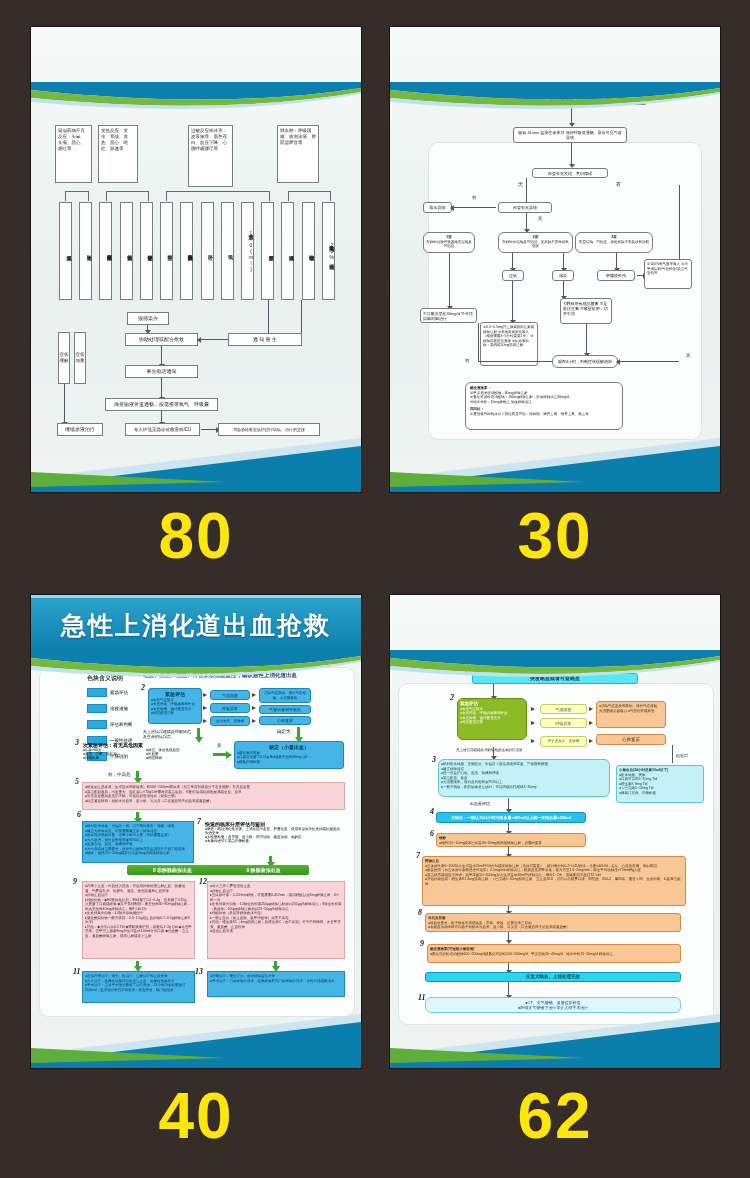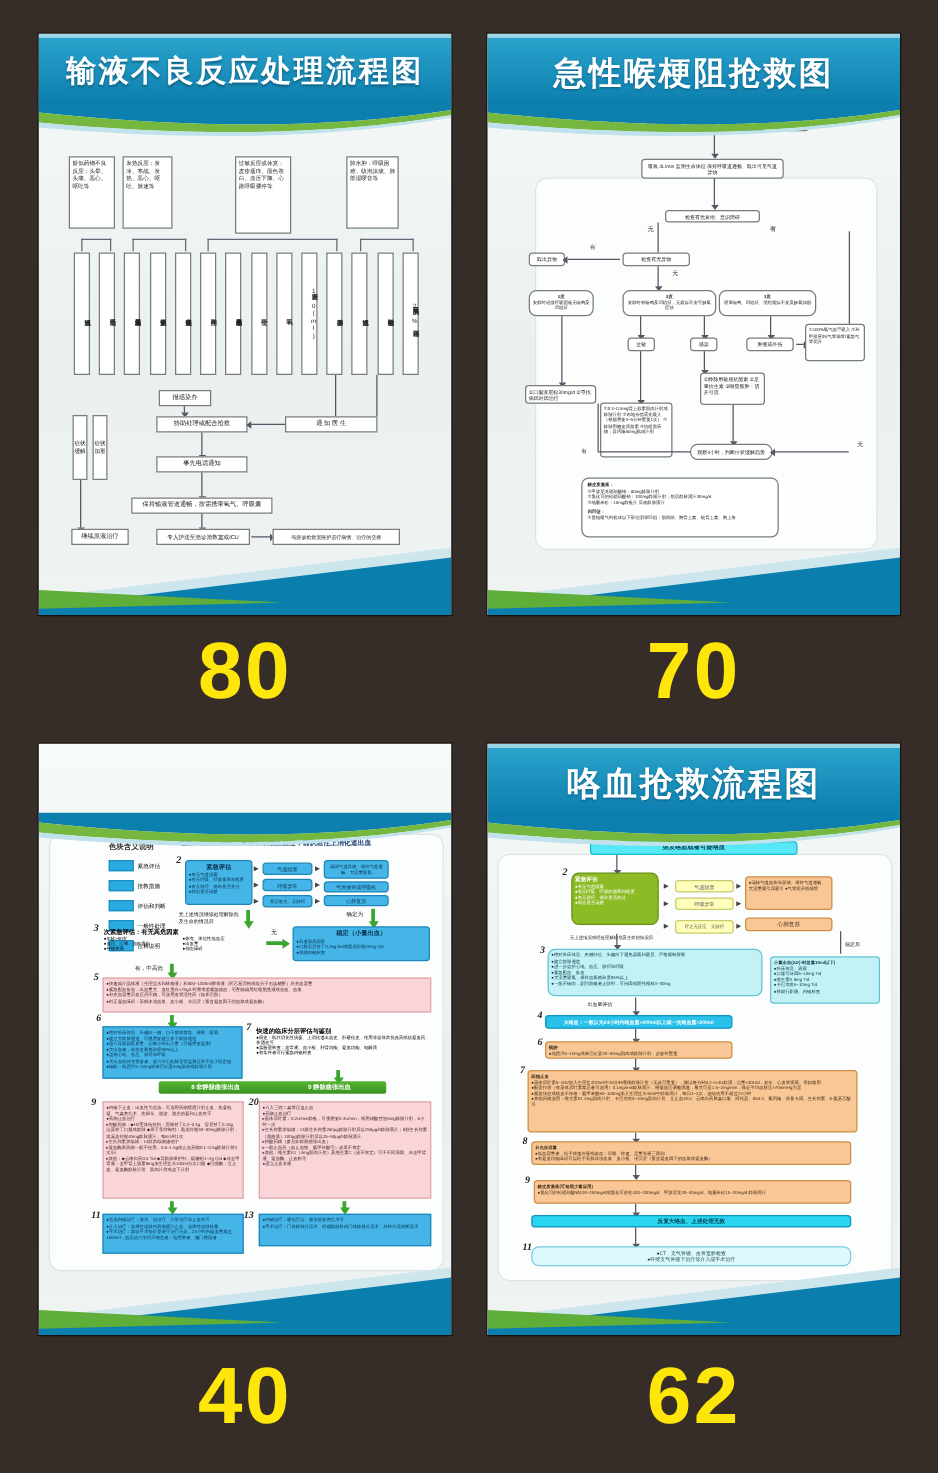--- a/index.html
+++ b/index.html
@@ -50,23 +50,20 @@
   .bx-cyanpale{background:#ddf9fd;border:1px solid #79cddc;color:#0d3b46}
   .bx-bcyan{background:#58e7f4;border:1px solid #19b9ce;color:#084a56;font-weight:bold}
   .bx-bblue{background:#29c1ea;border:1px solid #0d93bd;color:#fff;font-weight:bold}
   .sw-swatch{width:18px;height:7px;background:#29abe2;border:1px solid #1b8cbd;margin-right:3px;flex:none}
   .leg-row{display:flex;align-items:center;margin-bottom:7px}
 </style>
 </head>
 <body>
 
 <section class="poster" id="p49">
-  <div class="hd">
-    <div class="t" style="font-size:24px">输液不良反应处理流程图</div>
-  </div>
   <svg class="sw" viewBox="0 0 330 30" preserveAspectRatio="none">
     <path d="M0,0 H330 V6 Q190,28 0,8 Z" fill="#0d7fae"></path>
     <path d="M0,8 Q190,28 330,6 L330,10 Q190,34 0,16 Z" fill="#76b73f"></path>
     <path d="M0,16 Q190,34 330,10 L330,12 Q190,37 0,20 Z" fill="#bfe2ec"></path>
   </svg>
   <div class="wbl f45" style="left:24px;top:98px;width:37px;height:58px">疑似药物不良反应：头晕、头痛、恶心、呕吐等</div>
   <div class="wbl f45" style="left:67px;top:98px;width:40px;height:58px">发热反应：发冷、寒战、发热、恶心、呕吐、脉速等</div>
   <div class="wbl f45" style="left:157px;top:98px;width:45px;height:62px">过敏反应或休克：皮疹瘙痒、面色苍白、血压下降、心跳呼吸骤停等</div>
   <div class="wbl f45" style="left:246px;top:98px;width:42px;height:58px">肺水肿：呼吸困难、咳泡沫痰、肺部湿啰音等</div>
   <div class="brk" style="left:34px;top:164px;width:22px"></div>
@@ -109,23 +106,20 @@
   <div class="hln harr-r" style="left:170px;top:402px;width:15px"></div>
   <div class="wb f4" style="left:187px;top:396px;width:102px;height:13px">与急诊抢救室医护进行病情、治疗的交接</div>
   <svg class="ft" viewBox="0 0 330 54" preserveAspectRatio="none">
     <polygon points="0,40 330,0 330,10 0,50" fill="#cde6ee"></polygon>
     <polygon points="0,48 330,8 330,54 0,54" fill="#0a7fae"></polygon>
     <polygon points="0,34 195,44 0,49" fill="#5fae3a"></polygon>
   </svg>
 </section>
 
 <section class="poster" id="p50">
-  <div class="hd">
-    <div class="t" style="font-size:26px">急性喉梗阻抢救图</div>
-  </div>
   <svg class="sw" viewBox="0 0 330 30" preserveAspectRatio="none">
     <path d="M0,0 H330 V6 Q190,28 0,8 Z" fill="#0d7fae"></path>
     <path d="M0,8 Q190,28 330,6 L330,10 Q190,34 0,16 Z" fill="#76b73f"></path>
     <path d="M0,16 Q190,34 330,10 L330,12 Q190,37 0,20 Z" fill="#bfe2ec"></path>
   </svg>
   <div class="card" style="left:38px;top:115px;width:272px;height:296px"></div>
   <div class="wb f4 rd" style="left:105px;top:67px;width:152px;height:11px">吸气性呼吸困难、吸气性喉喘鸣、吸气性凹陷征、声嘶、发绀</div>
   <div class="arr" style="left:181px;top:78px;height:18px"></div>
   <div class="wb f4 rd" style="left:123px;top:100px;width:114px;height:16px;padding:1px 4px">吸氧 4L/min 监测生命体征 保持呼吸道通畅、取出可见气道异物</div>
   <div class="arr" style="left:181px;top:116px;height:21px"></div>
@@ -182,23 +176,26 @@
     <div>①是指吸气时机体以下部位明显凹陷：肋间隙、胸骨上窝、锁骨上窝、胸上角</div>
   </div>
   <svg class="ft" viewBox="0 0 330 54" preserveAspectRatio="none">
     <polygon points="0,40 330,0 330,10 0,50" fill="#cde6ee"></polygon>
     <polygon points="0,48 330,8 330,54 0,54" fill="#0a7fae"></polygon>
     <polygon points="0,34 195,44 0,49" fill="#5fae3a"></polygon>
   </svg>
 </section>
 
 <div class="num" id="n49">80</div>
-<div class="num" id="n50">70</div>
+<div class="num" id="n50">30</div>
 
 <section class="poster" id="p51">
+  <div class="hd">
+    <div class="t" style="font-size:25px">急性上消化道出血抢救</div>
+  </div>
   <svg class="sw" viewBox="0 0 330 30" preserveAspectRatio="none">
     <path d="M0,0 H330 V6 Q190,28 0,8 Z" fill="#0d7fae"></path>
     <path d="M0,8 Q190,28 330,6 L330,10 Q190,34 0,16 Z" fill="#76b73f"></path>
     <path d="M0,16 Q190,34 330,10 L330,12 Q190,37 0,20 Z" fill="#bfe2ec"></path>
   </svg>
   <div class="card" style="left:8px;top:72px;width:314px;height:348px"></div>
   <div class="ni" style="left:104px;top:70px">1</div>
   <div class="plain f55" style="left:112px;top:77px;width:200px;font-weight:bold;color:#1a3c6e">呕血、黑便、便血、胃管吸取物呈血性，确认急性上消化道出血</div>
   <div class="plain f6" style="left:56px;top:80px;font-weight:bold;color:#333">色块含义说明</div>
   <div class="abs" style="left:56px;top:93px;width:62px">
@@ -301,21 +298,21 @@
   </div>
   <div class="ni" style="left:42px;top:282px">9</div>
   <div class="wbl bx-pink f35" style="left:51px;top:286px;width:113px;height:78px">
     <div>●内镜下止血：出血性为首选，可选用药物喷洒注射止血、热凝电凝、气囊套扎术、热探头、微波、激光热凝和止血夹等</div>
     <div>●药物止血治疗</div>
     <div>▸抑酸药物：◆H2受体拮抗剂：西咪替丁0.2~0.4g、雷尼替丁0.15g、法莫替丁口服或静脉 ◆质子泵抑制剂：奥美拉唑30~80mg静脉注射，埃索美拉唑40mg静脉滴注，每8小时1次</div>
     <div>▸生长抑素类似物：14肽类似物施他宁</div>
     <div>▸凝血酶原药物一般不使用，0.5~1.5g或止血药物0.1~0.5g静脉注射3次/日</div>
     <div>▸其他：◆云南白药0.5 Tid ◆胃黏膜保护剂，硫糖铝1~2g Qid ◆冰去甲肾液：去甲肾上腺素8mg加生理盐水100ml分次口服 ◆巴曲酶：立止血、凝血酶静脉注射、肌肉注射或皮下注射</div>
   </div>
-  <div class="ni" style="left:168px;top:282px">20</div>
+  <div class="ni" style="left:168px;top:282px">12</div>
   <div class="wbl bx-pink f35" style="left:176px;top:286px;width:138px;height:78px">
     <div>●置入三腔二囊管压迫止血</div>
     <div>●药物止血治疗</div>
     <div>▸垂体后叶素：0.2U/min静推，可视需要0.4U/min，或用硝酸甘油5mg静脉注射，6小时一次</div>
     <div>▸生长抑素类似物：14肽生长抑素250μg静脉注射后以250μg/h静脉滴注；8肽生长抑素（奥曲肽）100μg静脉注射后以25~50μg/h静脉滴注</div>
     <div>▸抑酸药物（参见非静脉曲张出血）</div>
     <div>▸一般止血药（如止血敏、氨甲环酸等）效果不肯定</div>
     <div>▸其他：维生素K1（4mg肌肉注射）及维生素C（效不肯定）可予不同病因、冰去甲肾液、凝血酶、止血粉等</div>
     <div>●适当止血补液</div>
   </div>
@@ -333,23 +330,20 @@
     <div>●手术治疗：门体静脉分流术、经颈静脉肝内门体静脉分流术、外科分流或断流术</div>
   </div>
   <svg class="ft" viewBox="0 0 330 54" preserveAspectRatio="none">
     <polygon points="0,40 330,0 330,10 0,50" fill="#cde6ee"></polygon>
     <polygon points="0,48 330,8 330,54 0,54" fill="#0a7fae"></polygon>
     <polygon points="0,34 195,44 0,49" fill="#5fae3a"></polygon>
   </svg>
 </section>
 
 <section class="poster" id="p52">
-  <div class="hd">
-    <div class="t" style="font-size:27px">咯血抢救流程图</div>
-  </div>
   <svg class="sw" viewBox="0 0 330 30" preserveAspectRatio="none">
     <path d="M0,0 H330 V6 Q190,28 0,8 Z" fill="#0d7fae"></path>
     <path d="M0,8 Q190,28 330,6 L330,10 Q190,34 0,16 Z" fill="#76b73f"></path>
     <path d="M0,16 Q190,34 330,10 L330,12 Q190,37 0,20 Z" fill="#bfe2ec"></path>
   </svg>
   <div class="card" style="left:8px;top:88px;width:314px;height:340px"></div>
   <div class="ni" style="left:74px;top:72px">1</div>
   <div class="wb bx-bcyan f5 rd" style="left:82px;top:78px;width:166px;height:11px;color:#06404b">突发咯血或者可疑咯血</div>
   <div class="arr" style="left:103px;top:89px;height:12px"></div>
   <div class="ni" style="left:60px;top:98px">2</div>

